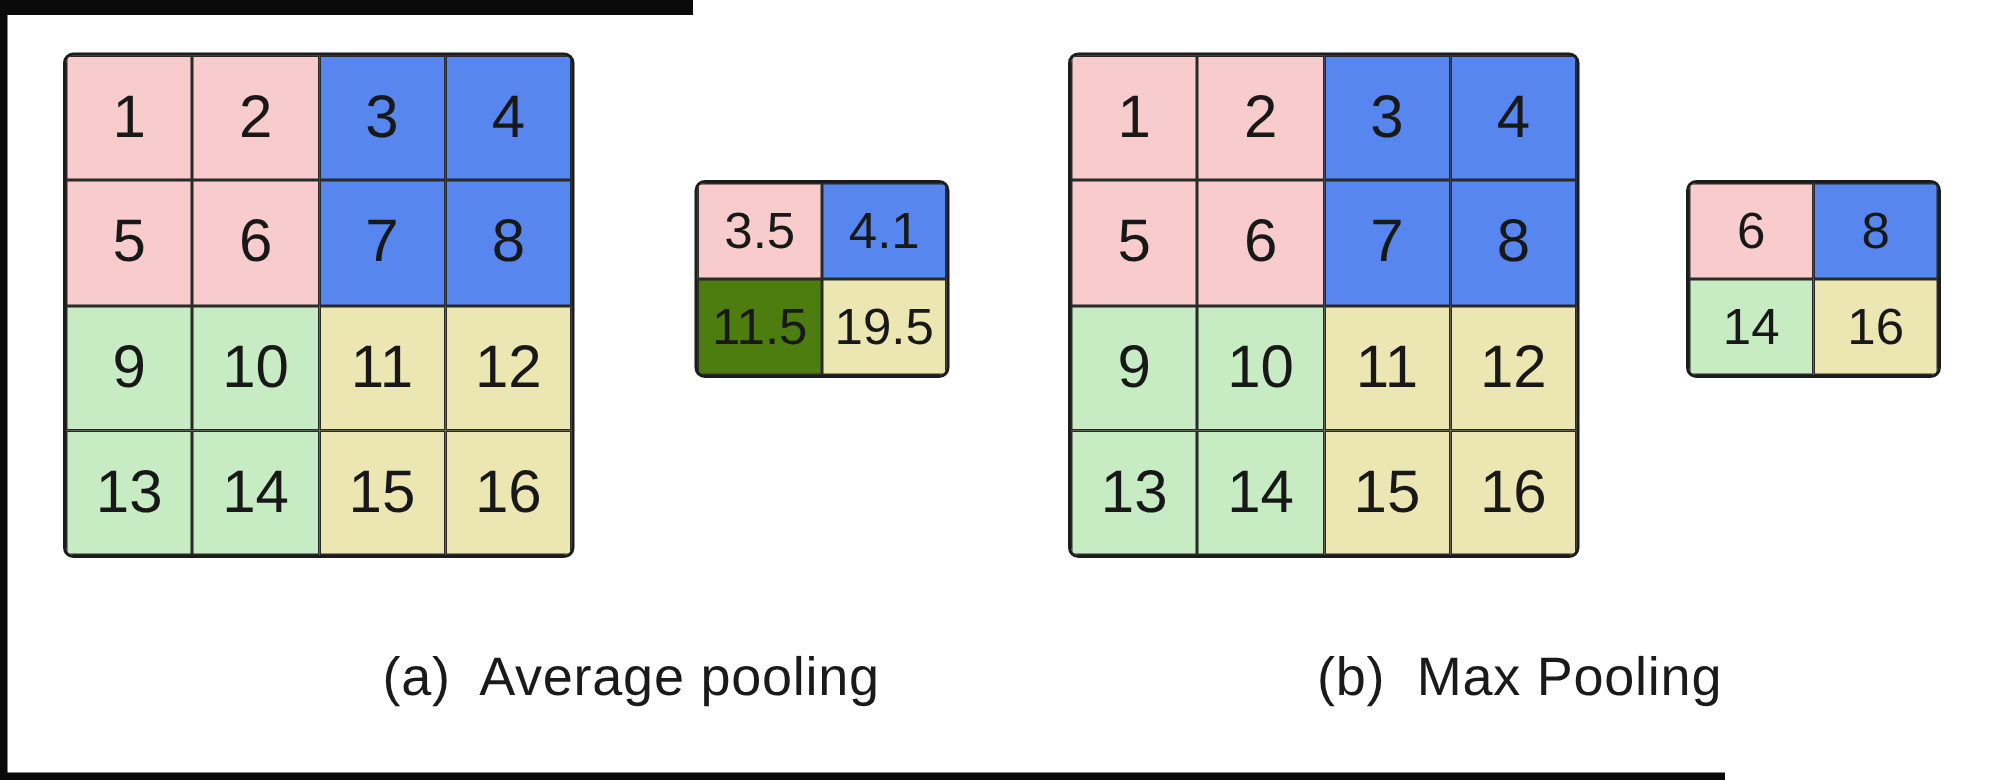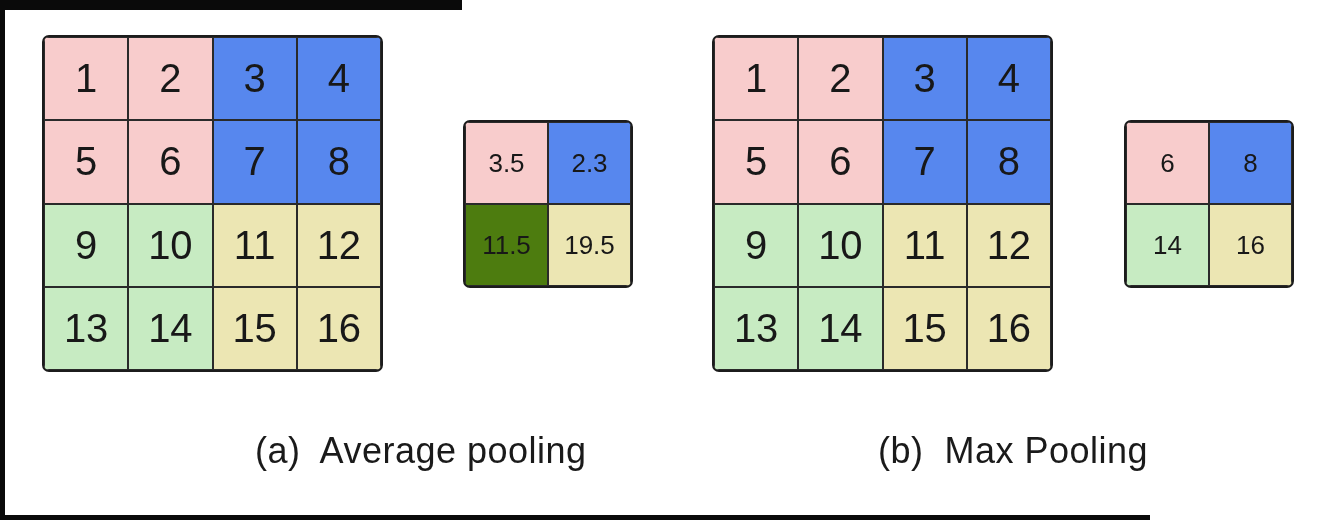--- a/index.html
+++ b/index.html
@@ -43,21 +43,21 @@
     display: flex;
     align-items: center;
     justify-content: center;
     border: 1px solid #2a2a2a;
     box-sizing: border-box;
     color: #181818;
   }
   .grid-input { left: 0; top: 0; width: 341px; height: 337px; font-size: 40px; }
   #grid-a-input  { left: 42px;   top: 35px; }
   #grid-b-input  { left: 712px;  top: 35px; }
-  .grid-output { width: 170px; height: 168px; font-size: 26px; }
+  .grid-output { width: 170px; height: 132px; font-size: 34px; }
   #grid-a-output { left: 463px;  top: 120px; }
   #grid-b-output { left: 1124px; top: 120px; }
   .caption {
     position: absolute;
     top: 430px;
     font-size: 36px;
     color: #1a1a1a;
     white-space: pre;
     letter-spacing: 0.5px;
   }
@@ -87,21 +87,21 @@
       <div class="cell" style="background: rgb(236, 230, 179);">11</div>
       <div class="cell" style="background: rgb(236, 230, 179);">12</div>
       <div class="cell" style="background: rgb(199, 235, 194);">13</div>
       <div class="cell" style="background: rgb(199, 235, 194);">14</div>
       <div class="cell" style="background: rgb(236, 230, 179);">15</div>
       <div class="cell" style="background: rgb(236, 230, 179);">16</div>
     </div>
 
   <div id="grid-a-output" class="pool-grid grid-output" style="grid-template-columns: repeat(2, 1fr); grid-template-rows: repeat(2, 1fr);">
       <div class="cell" style="background: rgb(248, 204, 204);">3.5</div>
-      <div class="cell" style="background: rgb(87, 135, 238);">2.3</div>
+      <div class="cell" style="background: rgb(87, 135, 238);">4.1</div>
       <div class="cell" style="background: #4d7c0f;">11.5</div>
       <div class="cell" style="background: rgb(236, 230, 179);">19.5</div>
     </div>
 
   <div id="grid-b-input" class="pool-grid grid-input" style="grid-template-columns: repeat(4, 1fr); grid-template-rows: repeat(4, 1fr);">
       <div class="cell" style="background: rgb(248, 204, 204);">1</div>
       <div class="cell" style="background: rgb(248, 204, 204);">2</div>
       <div class="cell" style="background: rgb(87, 135, 238);">3</div>
       <div class="cell" style="background: rgb(87, 135, 238);">4</div>
       <div class="cell" style="background: rgb(248, 204, 204);">5</div>

